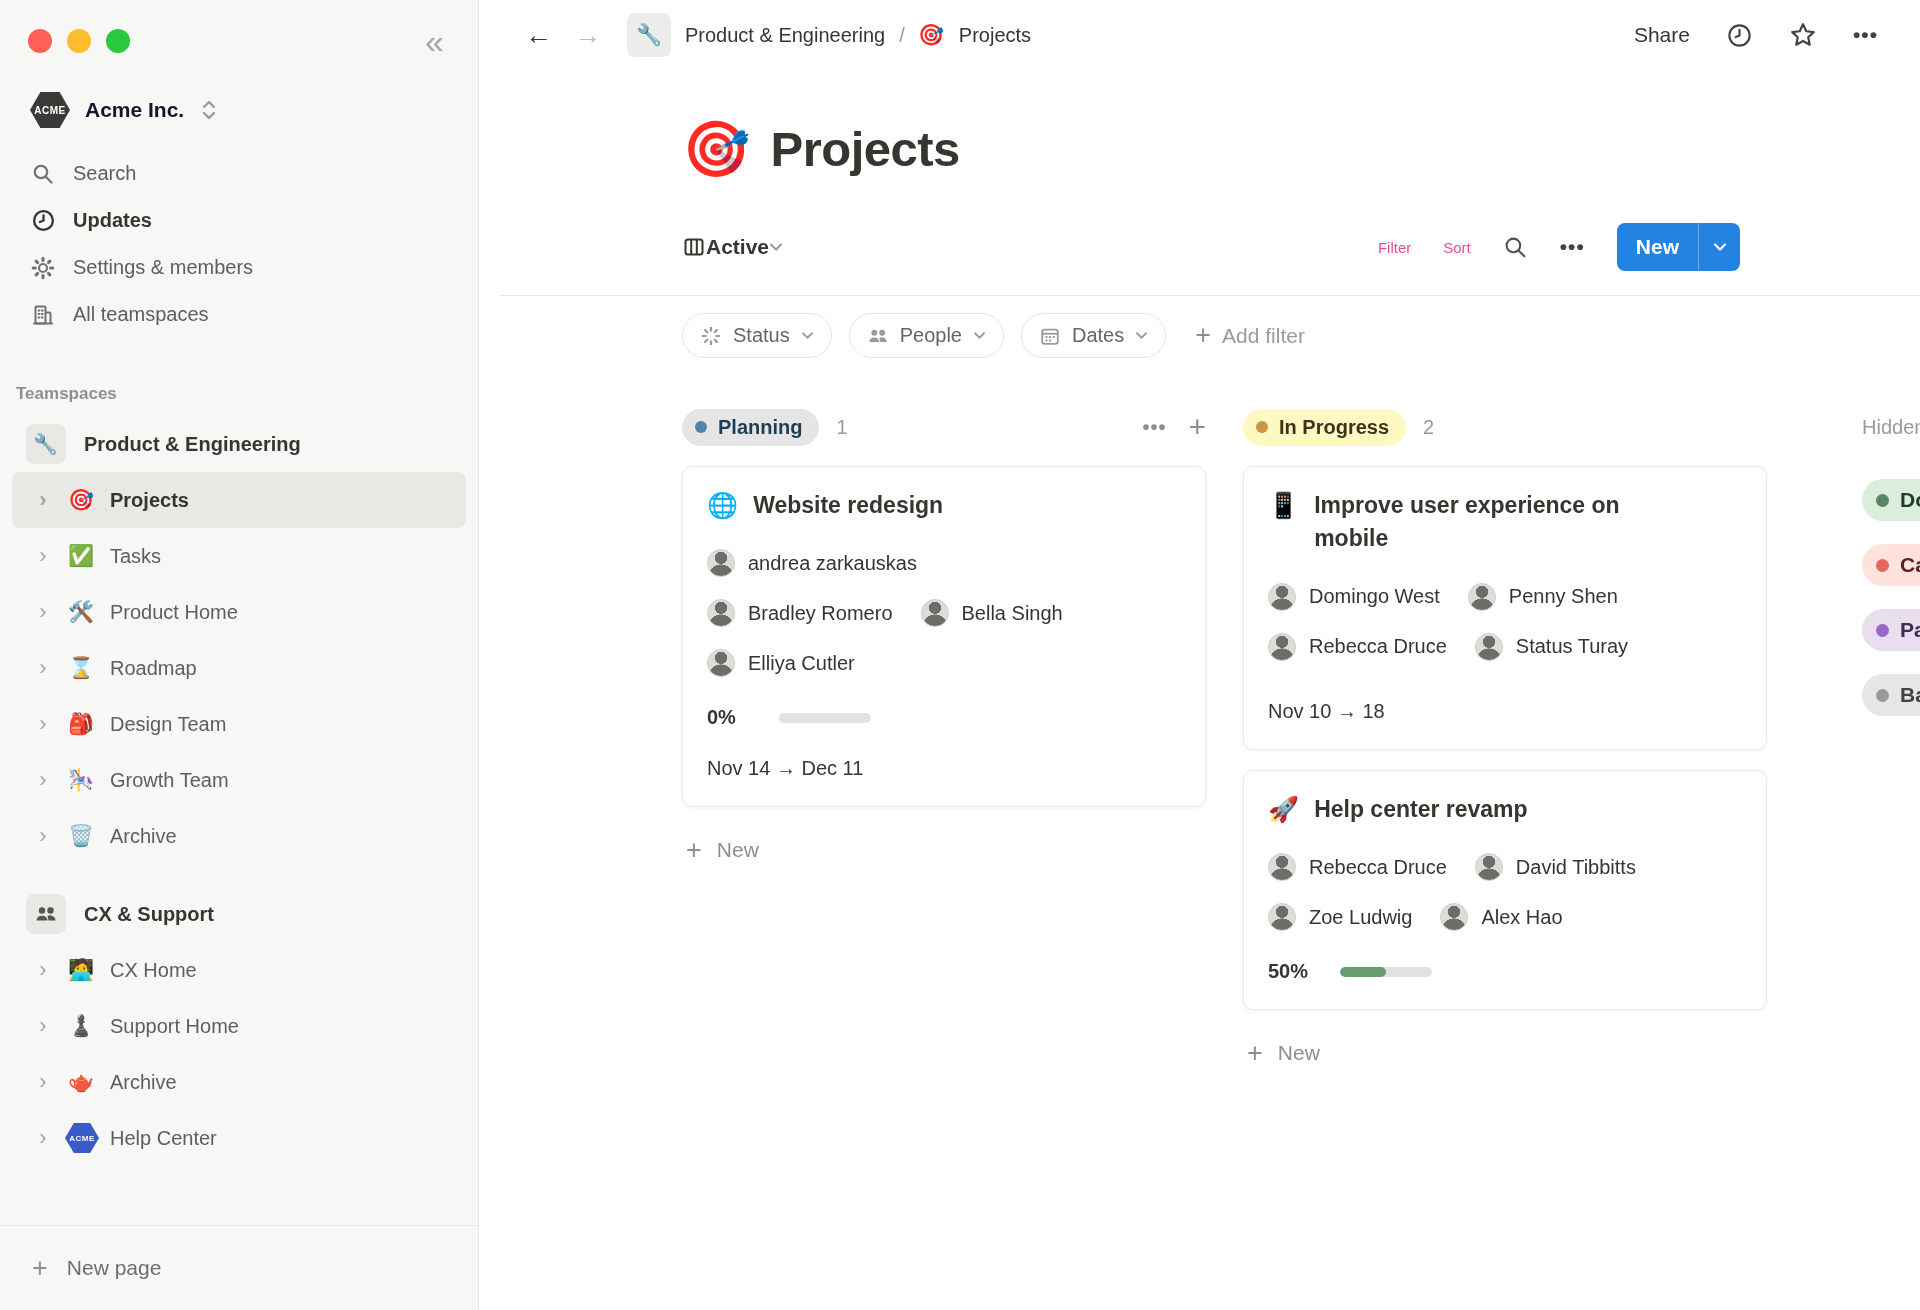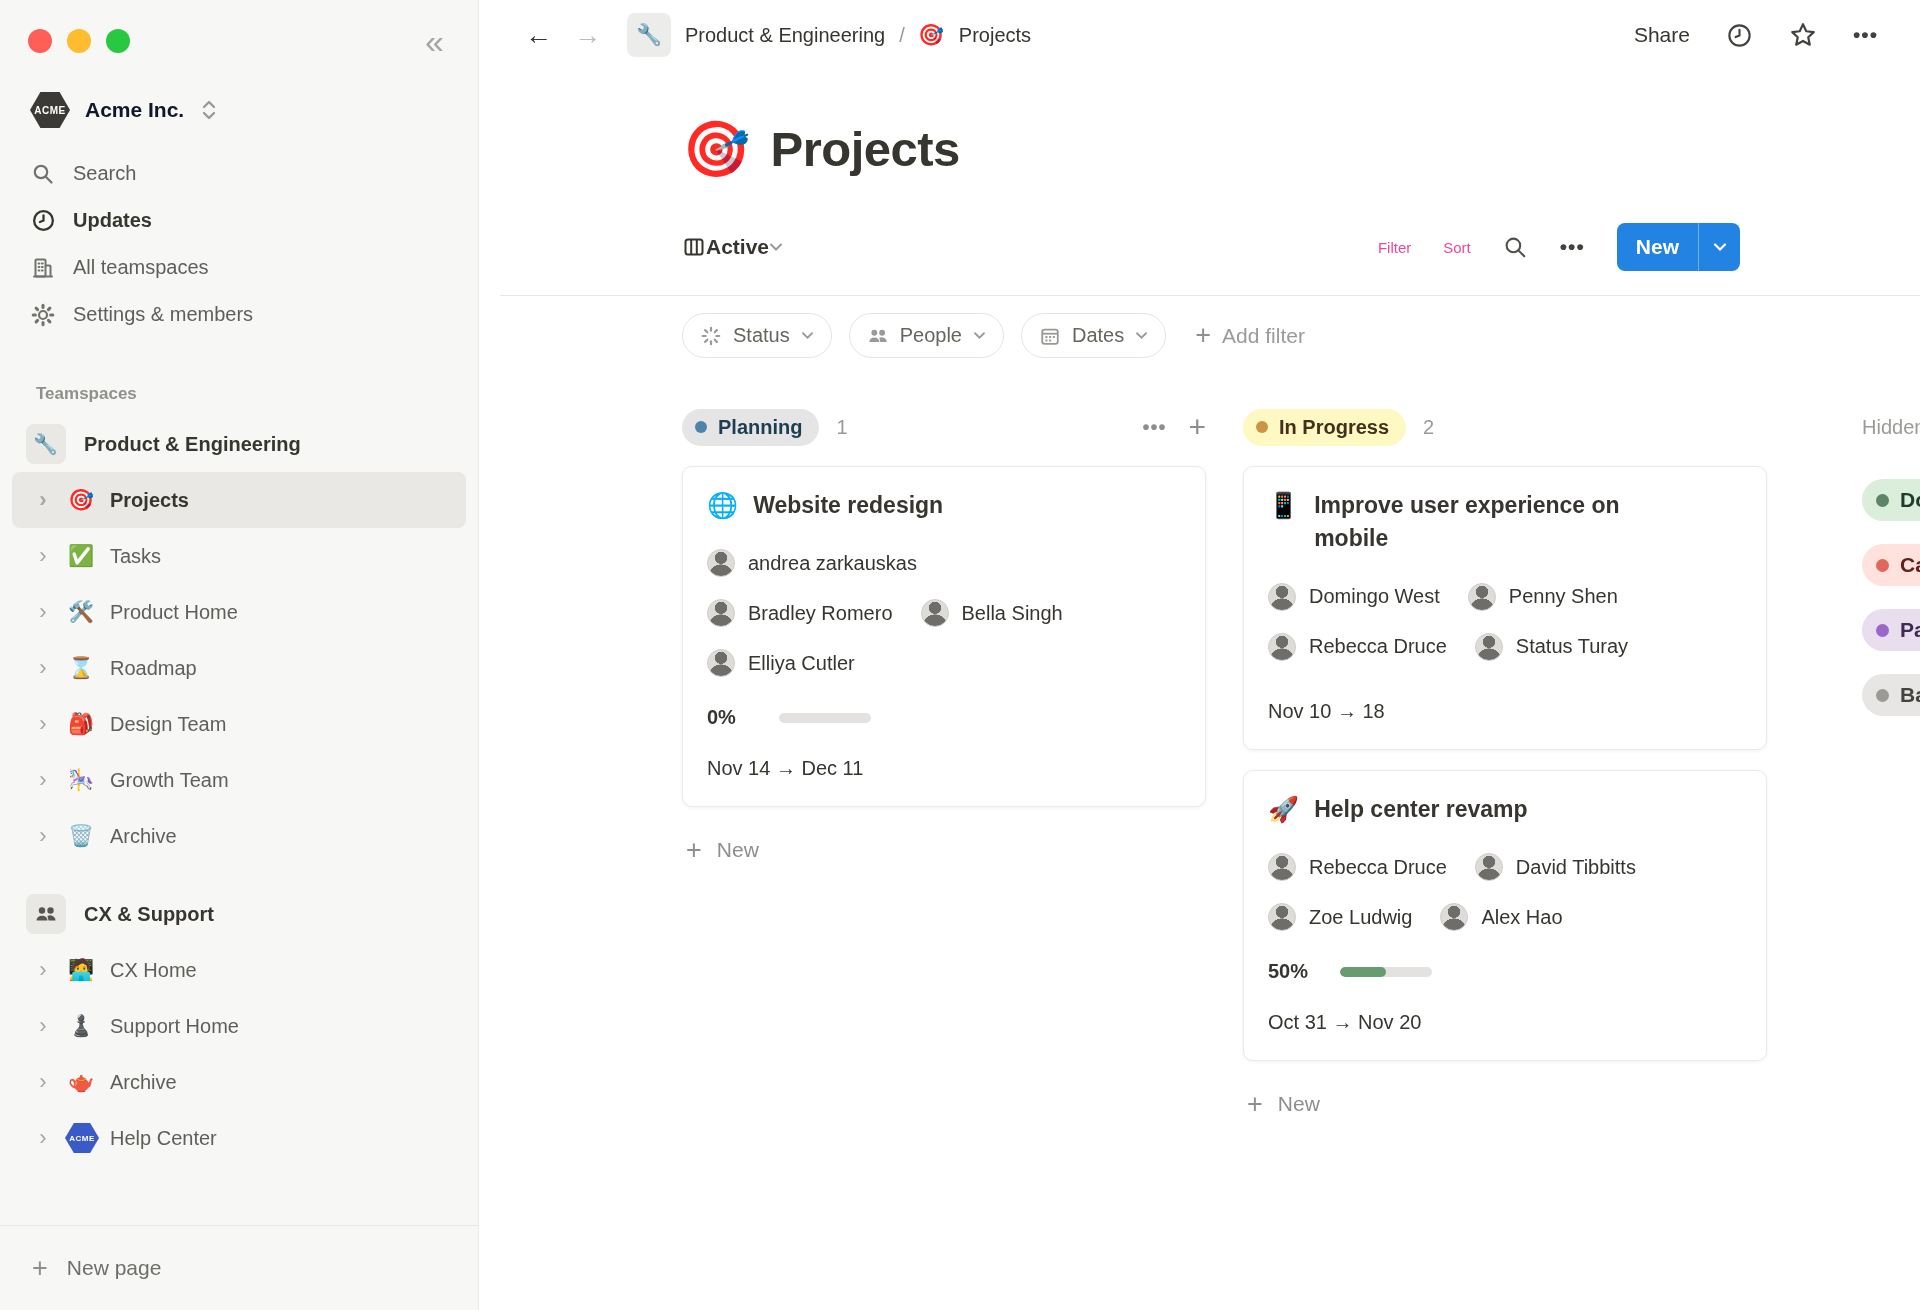--- a/index.html
+++ b/index.html
@@ -15,21 +15,21 @@
   .collapse { font-size:34px; color:#a6a5a2; line-height:1; cursor:pointer; }
   .workspace { display:flex; align-items:center; gap:15px; padding:34px 0 6px 30px; }
   .acme-badge { width:40px; height:36px; clip-path:polygon(26% 0,74% 0,100% 50%,74% 100%,26% 100%,0 50%); background:#3c3a37; color:#fff; display:grid; place-items:center; font-size:10px; font-weight:700; letter-spacing:.5px; flex-shrink:0; }
   .acme-badge.blue { background:#3a5bc7; width:34px; height:30px; font-size:8px; }
   .ws-name { font-size:21px; font-weight:700; color:#0f172a; }
   .updown { color:#9b9a97; margin-left:2px; }
   .nav { padding:16px 12px 0; }
   .nav-item { display:flex; align-items:center; gap:17px; height:47px; padding:0 18px; border-radius:8px; font-size:20px; font-weight:500; color:#5f5e5b; cursor:pointer; }
   .nav-item.current { color:#37352f; font-weight:600; }
   .nav-icon { width:26px; display:grid; place-items:center; }
-  .ts-label { padding:46px 36px 12px; font-size:17px; font-weight:600; color:#908f8c; }
+  .ts-label { padding:46px 16px 12px; font-size:17px; font-weight:600; color:#908f8c; }
   .section-header { display:flex; align-items:center; gap:18px; height:56px; margin:0 12px; padding:0 14px; border-radius:8px; font-size:20px; font-weight:600; color:#37352f; cursor:pointer; }
   .icon-box { width:40px; height:40px; border-radius:8px; background:#e9e8e4; display:grid; place-items:center; font-size:20px; flex-shrink:0; }
   .ts-item { display:flex; align-items:center; gap:13px; height:56px; margin:0 12px; padding:0 10px 0 22px; border-radius:8px; font-size:20px; font-weight:500; color:#5f5e5b; cursor:pointer; }
   .ts-item.selected { background:#e9e8e4; color:#37352f; font-weight:600; }
   .chev { color:#a6a5a2; font-size:22px; width:18px; text-align:center; line-height:1; }
   .ts-emoji { width:32px; text-align:center; font-size:21px; }
   .cx-gap { height:22px; }
   .sb-bottom { margin-top:auto; border-top:1px solid #e9e8e6; padding:14px 12px; }
   .newpage { display:flex; align-items:center; gap:19px; height:56px; padding:0 20px; border-radius:8px; font-size:21px; font-weight:500; color:#6f6e6b; cursor:pointer; }
   .plus-glyph { font-size:27px; color:#8f8e8b; line-height:1; }
@@ -145,47 +145,47 @@
         <span class="nav-icon">
           <svg width="25" height="25" viewBox="0 0 24 24" fill="none" stroke="#37352f" stroke-width="2.2" stroke-linecap="round">
               <circle cx="12" cy="12" r="9"></circle>
               <path d="M12 7 L12 12 L8.6 13.4"></path>
             </svg>
         </span>
         <span>Updates</span>
       </div>
       <div class="nav-item">
         <span class="nav-icon">
-          <svg width="24" height="24" viewBox="0 0 24 24" fill="none" stroke="#73726e" stroke-width="2">
-              <rect x="4.5" y="3.5" width="10" height="17" rx="1"></rect>
-              <path d="M14.5 9.5 h4 a1 1 0 0 1 1 1 v10"></path>
-              <path d="M3 20.5 h18" stroke-linecap="round"></path>
-              <path d="M7.5 7.5 h1 M10.8 7.5 h1 M7.5 11 h1 M10.8 11 h1 M7.5 14.5 h1 M10.8 14.5 h1" stroke-width="1.8" stroke-linecap="round"></path>
-            </svg>
-        </span>
-        <span>All teamspaces</span>
-      </div>
-      <div class="nav-item">
-        <span class="nav-icon">
           <svg width="24" height="24" viewBox="0 0 24 24" fill="none" stroke="#73726e">
               <circle cx="12" cy="12" r="4" stroke-width="2.2"></circle>
               <g stroke-width="3" stroke-linecap="round">
                 <path d="M12 2.2 L12 4.4"></path>
                 <path d="M12 19.6 L12 21.8"></path>
                 <path d="M2.2 12 L4.4 12"></path>
                 <path d="M19.6 12 L21.8 12"></path>
                 <path d="M5.1 5.1 L6.6 6.6"></path>
                 <path d="M17.4 17.4 L18.9 18.9"></path>
                 <path d="M5.1 18.9 L6.6 17.4"></path>
                 <path d="M17.4 6.6 L18.9 5.1"></path>
               </g>
             </svg>
         </span>
         <span>Settings &amp; members</span>
       </div>
+      <div class="nav-item">
+        <span class="nav-icon">
+          <svg width="24" height="24" viewBox="0 0 24 24" fill="none" stroke="#73726e" stroke-width="2">
+              <rect x="4.5" y="3.5" width="10" height="17" rx="1"></rect>
+              <path d="M14.5 9.5 h4 a1 1 0 0 1 1 1 v10"></path>
+              <path d="M3 20.5 h18" stroke-linecap="round"></path>
+              <path d="M7.5 7.5 h1 M10.8 7.5 h1 M7.5 11 h1 M10.8 11 h1 M7.5 14.5 h1 M10.8 14.5 h1" stroke-width="1.8" stroke-linecap="round"></path>
+            </svg>
+        </span>
+        <span>All teamspaces</span>
+      </div>
     </div>
 
     <div class="ts-label">Teamspaces</div>
 
     <div class="section-header">
       <span class="icon-box">
           <span>🔧</span>
         </span>
       <span>Product &amp; Engineering</span>
     </div>
@@ -532,21 +532,20 @@
                     <span>Alex Hao</span>
                   </span>
               </div>
             </div>
             <div class="progress">
               <span class="pct">50%</span>
               <span class="track">
                 <span class="fill" style="display: block; width: 50%; background: rgb(105, 155, 112);"></span>
               </span>
             </div>
-            <div class="dates">Oct 31 → Nov 20</div>
           </div>
 
           <div class="col-new">
             <span class="plus-glyph">+</span>
             <span>New</span>
           </div>
         </div>
 
         <div class="hidden-col">
           <div class="hidden-label">Hidden</div>

